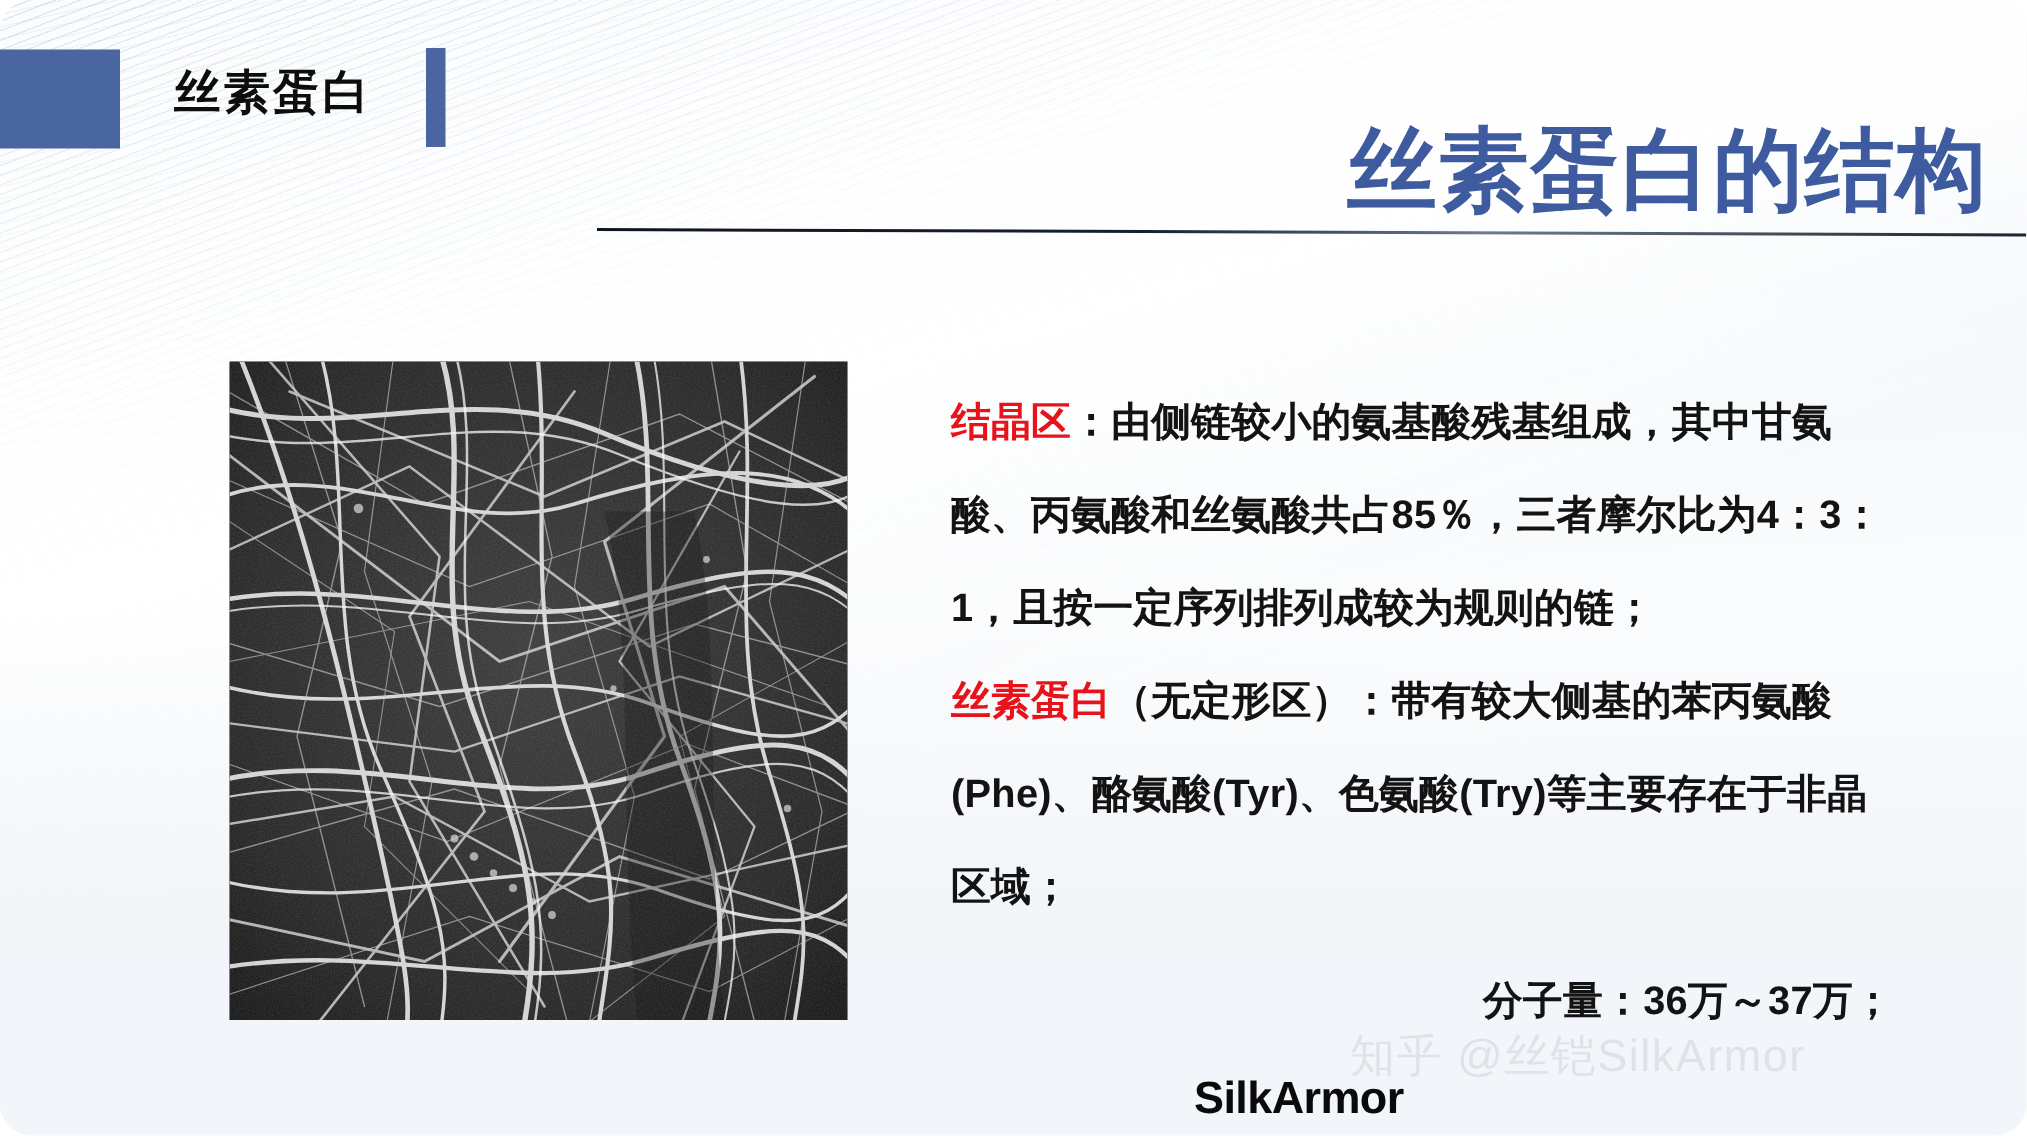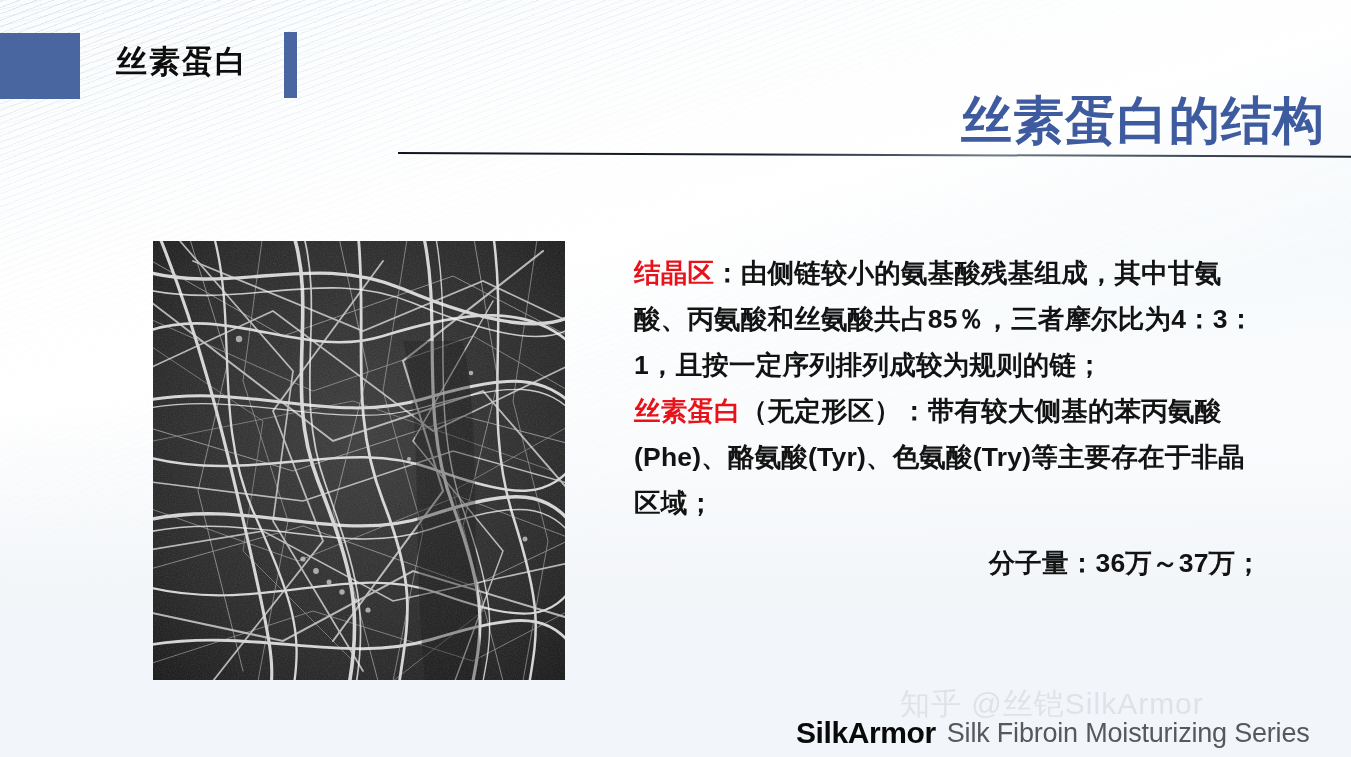--- a/index.html
+++ b/index.html
@@ -11,20 +11,21 @@
   body {
     font-family: "Liberation Sans", "DejaVu Sans", sans-serif;
   }
 
   #slide {
     position: relative;
     width: 1351px;
     height: 757px;
     overflow: hidden;
     background: #f4f7fa;
+    border-radius: 21px;
   }
 
   
   .bg-base {
     position: absolute;
     inset: 0;
     background:
       linear-gradient(178deg, #eef3f8 0%, #f7fafc 42%, #fbfcfd 60%, #f5f8fb 100%);
   }
   .bg-stripes-a {
@@ -117,22 +118,22 @@
     top: 32px;
     width: 13px;
     height: 66px;
     background: #4a66a0;
   }
 
   
   .slide-title {
     position: absolute;
     right: 26px;
-    top: 87px;
-    font-size: 51px;
+    top: 74px;
+    font-size: 60px;
     font-weight: bold;
     color: #3d5b9e;
     letter-spacing: 1px;
     white-space: nowrap;
     text-shadow: 0 1px 0 rgba(255,255,255,0.55);
     text-align: right;
   }
   .title-rule {
     position: absolute;
     left: 398px;
@@ -158,21 +159,21 @@
 
   
   .body-text {
     position: absolute;
     left: 634px;
     top: 250px;
     width: 628px;
     color: #131313;
     font-size: 26.5px;
     font-weight: bold;
-    line-height: 46px;
+    line-height: 62px;
     letter-spacing: 0.2px;
   }
   .para { margin: 0; }
   .para.spaced { margin-top: 14px; text-align: right; }
   .kw { color: #e8121a; }
 
   
   .watermark {
     position: absolute;
     left: 900px;
@@ -182,21 +183,21 @@
     letter-spacing: 1px;
     white-space: nowrap;
     font-weight: normal;
   }
   .brand {
     position: absolute;
     left: 796px;
     top: 716px;
     white-space: nowrap;
     display: flex;
-    align-items: center;
+    align-items: flex-end;
     gap: 11px;
   }
   .brand-name {
     font-size: 30px;
     font-weight: bold;
     color: #0a0a0a;
     letter-spacing: -0.4px;
   }
   .brand-tag {
     font-size: 27px;
@@ -323,16 +324,15 @@
 
   <div class="body-text">
     <p class="para"><span class="kw">结晶区</span><span>：由侧链较小的氨基酸残基组成，其中甘氨酸、丙氨酸和丝氨酸共占85％，三者摩尔比为4：3：1，且按一定序列排列成较为规则的链；</span></p>
     <p class="para"><span class="kw">丝素蛋白</span><span>（无定形区）：带有较大侧基的苯丙氨酸(Phe)、酪氨酸(Tyr)、色氨酸(Try)等主要存在于非晶区域；</span></p>
     <p class="para spaced">分子量：36万～37万；</p>
   </div>
 
   <div class="watermark">知乎 @丝铠SilkArmor</div>
   <div class="brand">
     <span class="brand-name">SilkArmor</span>
-    <span class="brand-tag">Silk Fibroin Moisturizing Series</span>
   </div>
 
 </div>
 
 </body></html>

